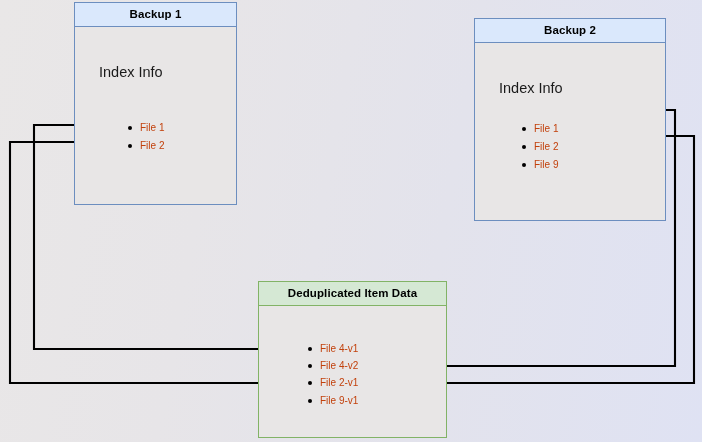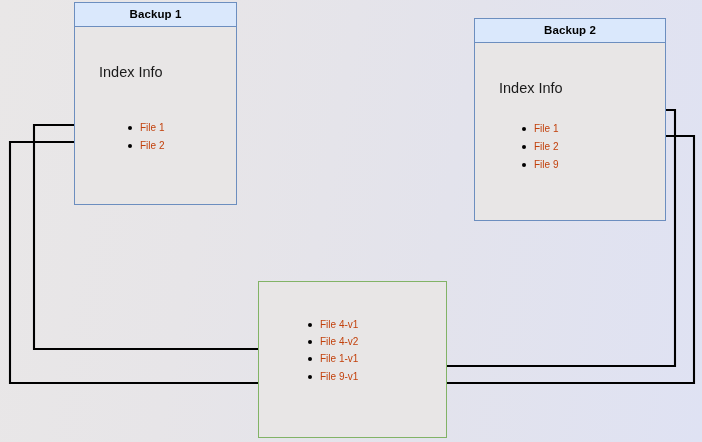--- a/index.html
+++ b/index.html
@@ -136,23 +136,24 @@
       <div class="index-label" style="left:24px; top:37px;">Index Info</div>
       <ul class="file-list" style="left:45px; top:77px;">
         <li>File 1</li>
         <li>File 2</li>
         <li>File 9</li>
       </ul>
     </div>
   </div>
 
   <div class="node green" style="left:258px; top:281px; width:189px; height:157px;">
+    <div class="node-header">Deduplicated Item Data</div>
     <div class="node-body">
       <ul class="file-list dedup-list" style="left:47px; top:34px;">
         <li>File 4-v1</li>
         <li>File 4-v2</li>
-        <li>File 1-v1</li>
+        <li>File 2-v1</li>
         <li>File 9-v1</li>
       </ul>
     </div>
   </div>
 
 </div>
 
 </body></html>

